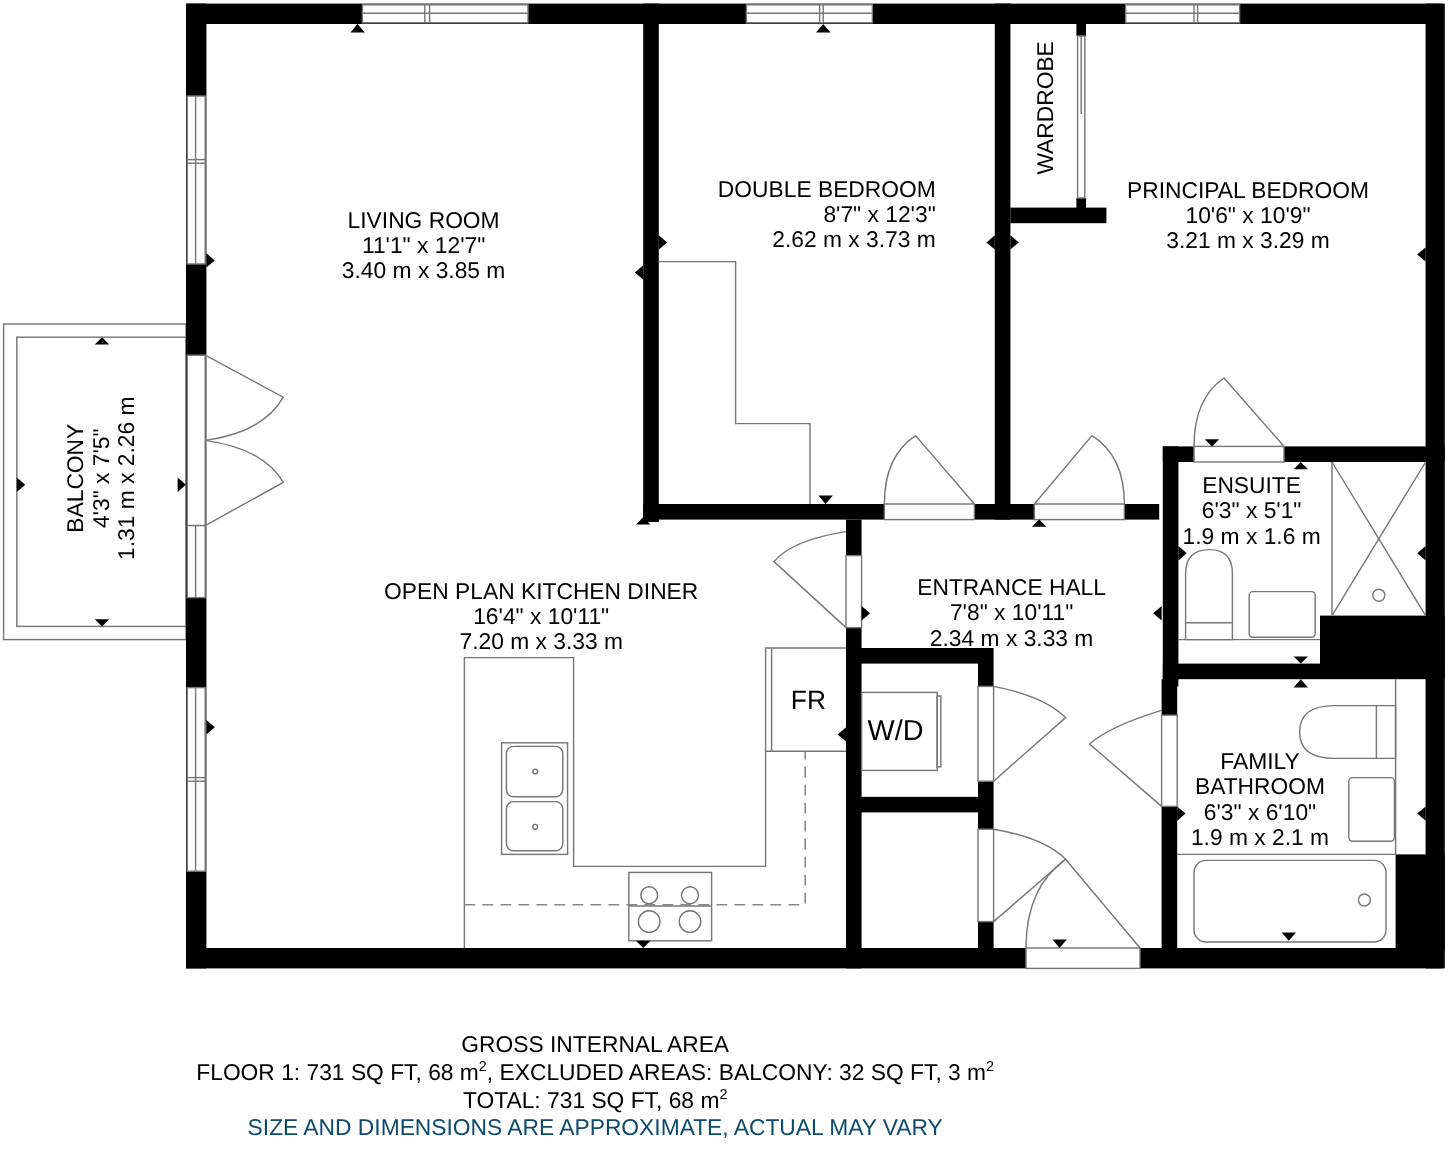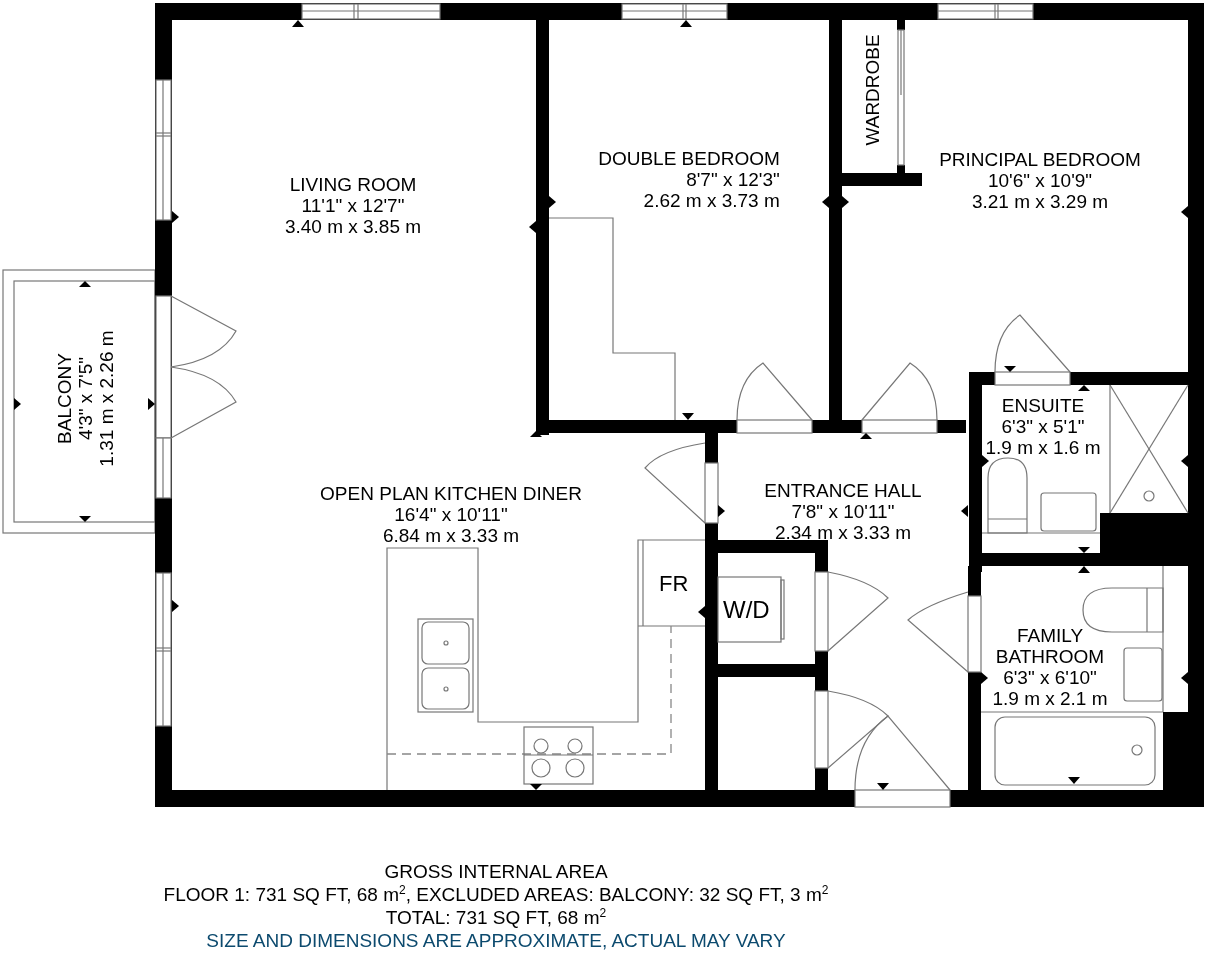--- a/index.html
+++ b/index.html
@@ -246,21 +246,21 @@
 
 <div class="lbl" style="left:843px; top:456px;margin-top:24px;">
   <span>ENTRANCE HALL</span>
   <span>7'8" x 10'11"</span>
   <span>2.34 m x 3.33 m</span>
 </div>
 
 <div class="lbl" style="left:451px; top:483px;text-align:center;">
   <span>OPEN PLAN KITCHEN DINER</span>
   <span>16'4" x 10'11"</span>
-  <span>6.84 m x 3.33 m</span>
+  <span>7.20 m x 3.33 m</span>
 </div>
 
 <div class="lbl" style="left:1050px; top:625px;">
   <span>FAMILY</span>
   <span>BATHROOM</span>
   <span>6'3" x 6'10"</span>
   <span>1.9 m x 2.1 m</span>
 </div>
 
 <div class="fix" style="left:659px; top:571px;">FR</div>

